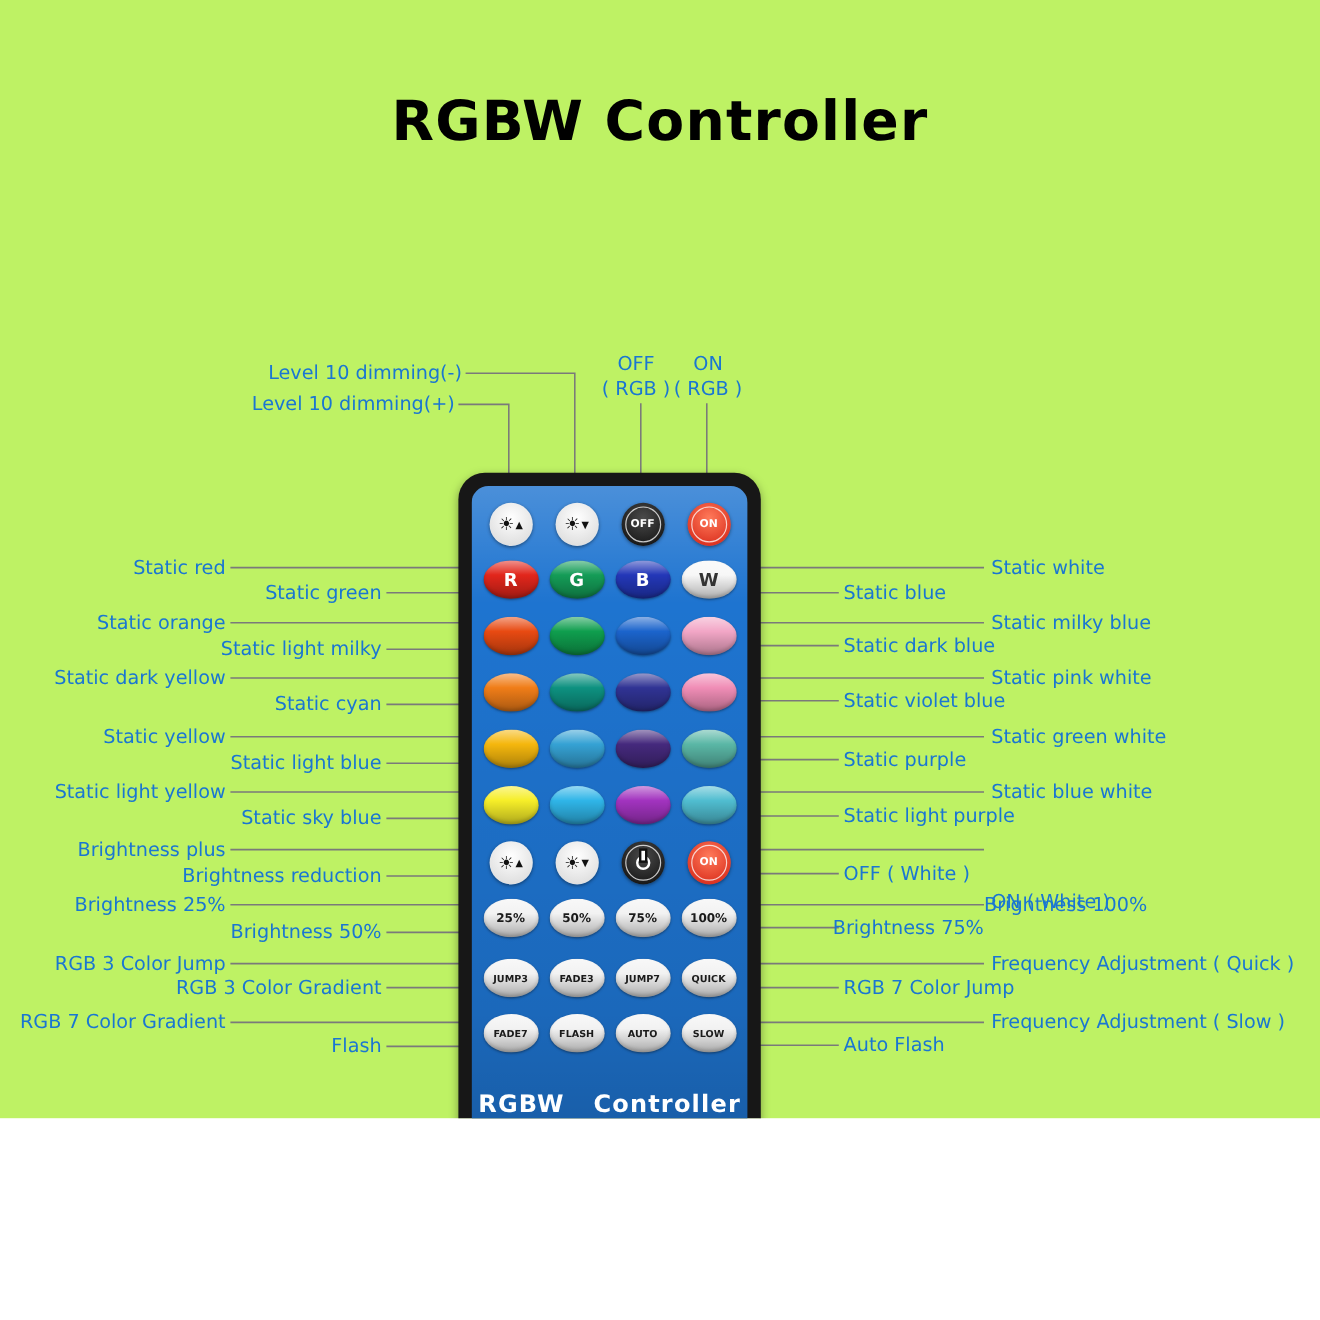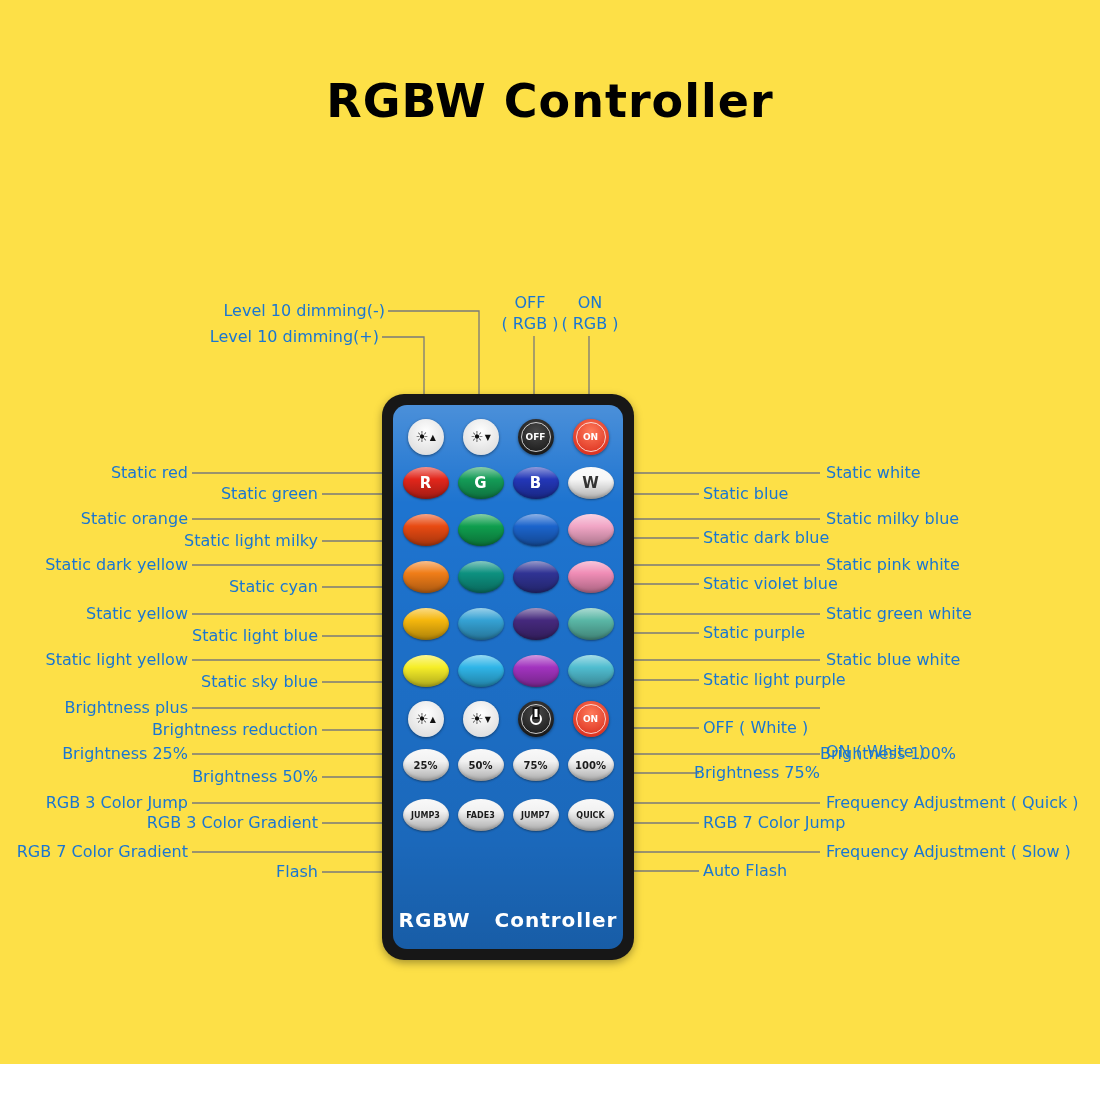--- a/index.html
+++ b/index.html
@@ -1,18 +1,18 @@
 <!DOCTYPE html>
 <html><head>
 <meta charset="utf-8">
 <style>
   * { margin:0; padding:0; box-sizing:border-box; }
   html,body { background:#fff; }
   body { font-family:"DejaVu Sans","Liberation Sans",sans-serif; }
-  .canvas { position:relative; width:1100px; height:1064px; background:#fde047; overflow:hidden; }
+  .canvas { position:relative; width:1100px; height:932px; background:#bef264; overflow:hidden; }
 
   .title { position:absolute; top:74px; left:0; width:100%; text-align:center;
            font-size:46px; font-weight:bold; color:#000; letter-spacing:1px; }
 
   svg.lines { position:absolute; left:0; top:0; width:1100px; height:1100px; pointer-events:none; }
   svg.lines polyline { fill:none; stroke-width:1.3px; }
 
   .callout { position:absolute; transform:translateY(-50%); white-space:nowrap;
              font-size:16px; line-height:20px; }
   .topblock { position:absolute; width:70px; text-align:center; font-size:16px; line-height:21px; }
@@ -242,18 +242,24 @@
         <div class="oval fn pct">75%</div>
         <div class="oval fn pct">100%</div>
       </div>
 
       <div class="orow" style="top:394px;">
         <div class="oval fn mode">JUMP3</div>
         <div class="oval fn mode">FADE3</div>
         <div class="oval fn mode">JUMP7</div>
         <div class="oval fn mode">QUICK</div>
       </div>
+      <div class="orow" style="top:440px;">
+        <div class="oval fn mode">FADE7</div>
+        <div class="oval fn mode">FLASH</div>
+        <div class="oval fn mode">AUTO</div>
+        <div class="oval fn mode">SLOW</div>
+      </div>
 
       <div class="brand">RGBW Controller</div>
     </div>
   </div>
 
 </div>
 
 </body></html>

